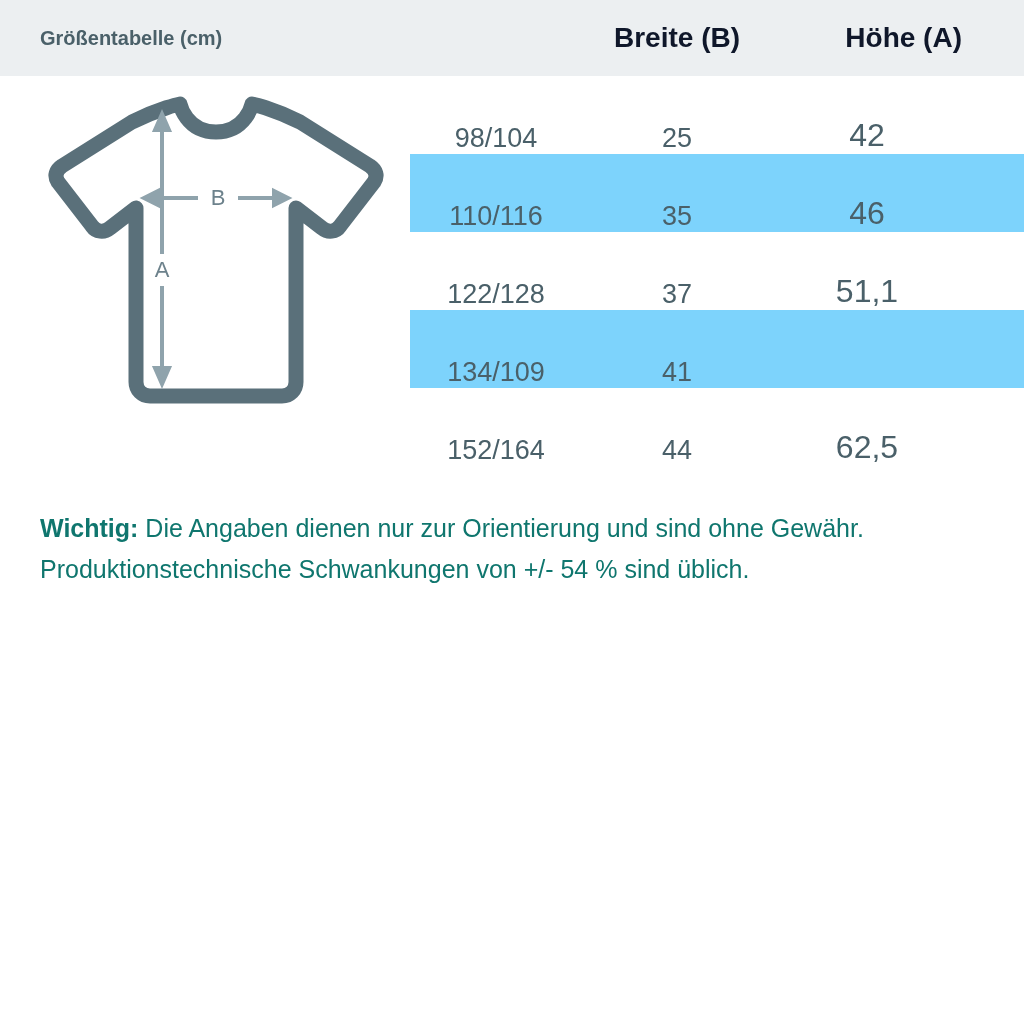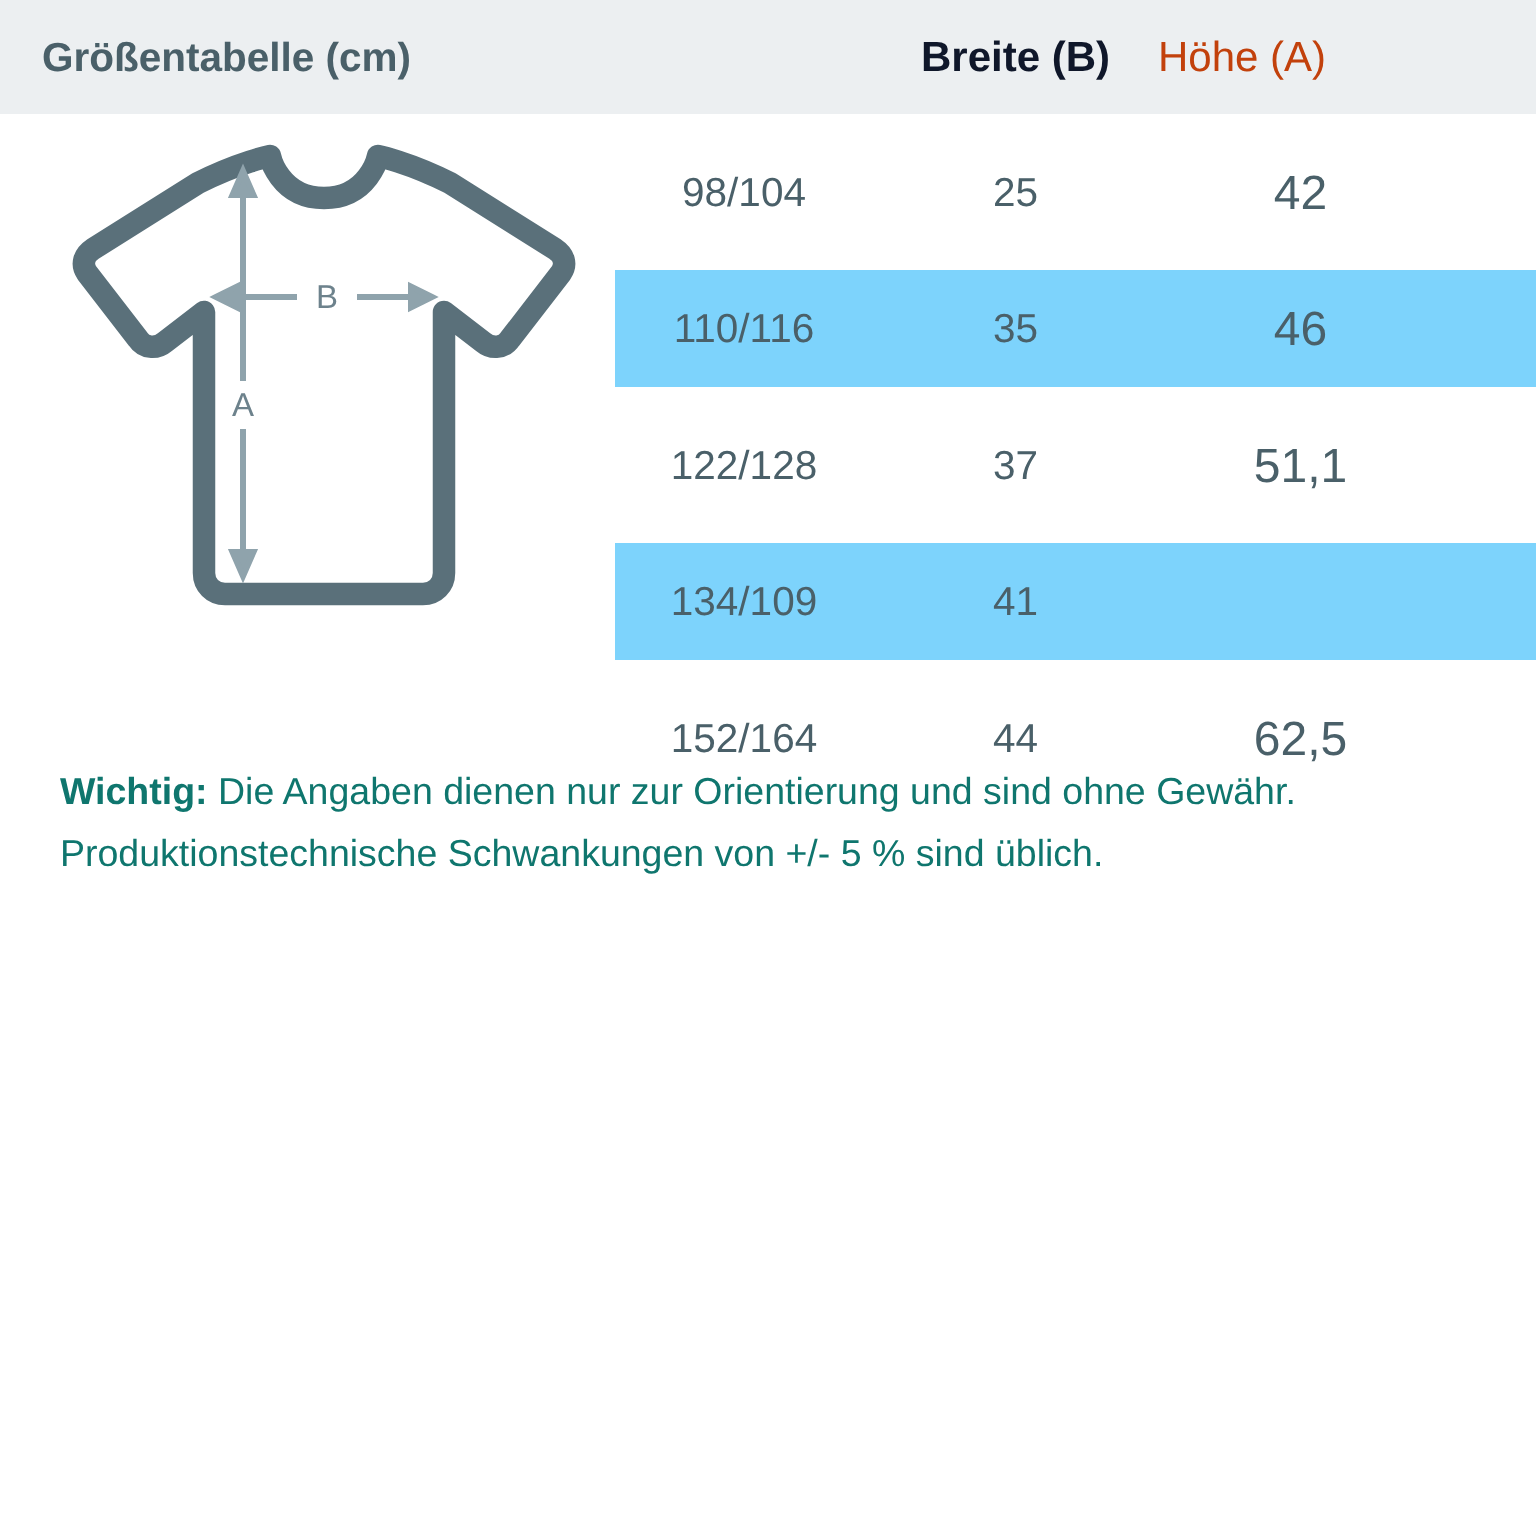--- a/index.html
+++ b/index.html
@@ -27,45 +27,45 @@
   .chart-header {
     display: flex;
     align-items: center;
     background: #eceff1;
     height: 76px;
     padding: 0 0 0 0;
     box-sizing: border-box;
   }
   .chart-header .col-title {
     width: 410px;
-    padding-left: 28px;
+    padding-left: 40px;
     box-sizing: border-box;
-    font-size: 27px;
+    font-size: 20px;
     font-weight: bold;
     color: #4a6069;
   }
   .chart-header .col-size {
     width: 172px;
     text-align: center;
     font-size: 28px;
     font-weight: bold;
   }
   .chart-header .col-b {
     width: 190px;
     text-align: center;
     font-size: 28px;
     font-weight: bold;
     color: #0f172a;
   }
   .chart-header .col-a {
     width: 190px;
-    text-align: left;
+    text-align: right;
     font-size: 28px;
-    font-weight: normal;
-    color: #c2410c;
+    font-weight: bold;
+    color: #0f172a;
   }
 
   
   .chart-body {
     position: relative;
     height: 412px;
   }
 
   .shirt-figure {
     position: absolute;
@@ -76,23 +76,22 @@
   }
 
   .rows {
     position: absolute;
     left: 410px;
     top: 0;
     width: 614px;
   }
   .row {
     display: flex;
-    align-items: center;
+    align-items: flex-end;
     height: 78px;
-    margin-top: 13px;
   }
   .row.alt {
     background: #7dd3fc;
   }
   .row .cell-size {
     width: 172px;
     text-align: center;
     font-size: 27px;
   }
   .row .cell-b {
@@ -200,16 +199,16 @@
         <div class="cell-size">152/164</div>
         <div class="cell-b">44</div>
         <div class="cell-a">62,5</div>
       </div>
     </div>
 
   </div>
 
   <div class="note">
     <span><b>Wichtig:</b><span> Die Angaben dienen nur zur Orientierung und sind ohne Gewähr.</span></span>
-    <div>Produktionstechnische Schwankungen von +/- 5 % sind üblich.</div>
+    <div>Produktionstechnische Schwankungen von +/- 54 % sind üblich.</div>
   </div>
 
 </div>
 
 </body></html>

